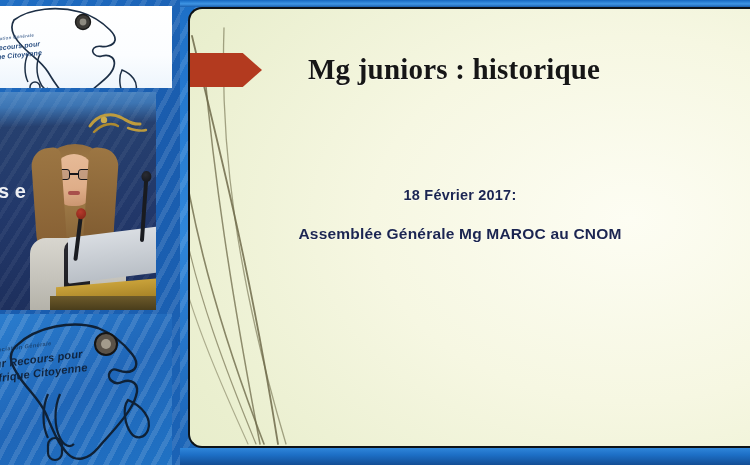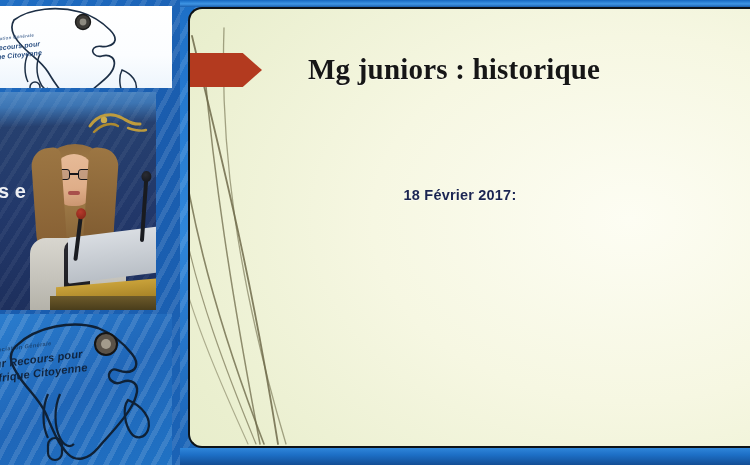--- a/index.html
+++ b/index.html
@@ -406,18 +406,19 @@
           <path d="M-8 248 C6 300, 30 356, 58 418" stroke-width="1.1" opacity=".5"></path>
         </g>
       </svg>
 
       <div class="arrow"></div>
 
       <div class="slide-title">Mg juniors : historique</div>
 
       <div class="body-block">
         <div class="body-line l1">18 Février 2017:</div>
+        <div class="body-line l2">Assemblée Générale Mg MAROC au CNOM</div>
       </div>
 
     </div>
   </div>
 
 </div>
 
 </body></html>

